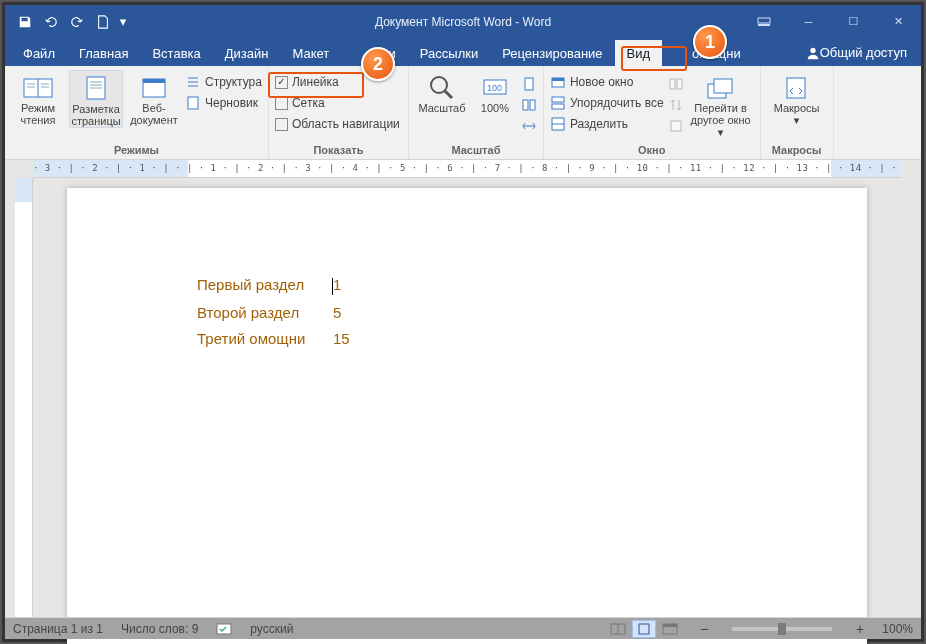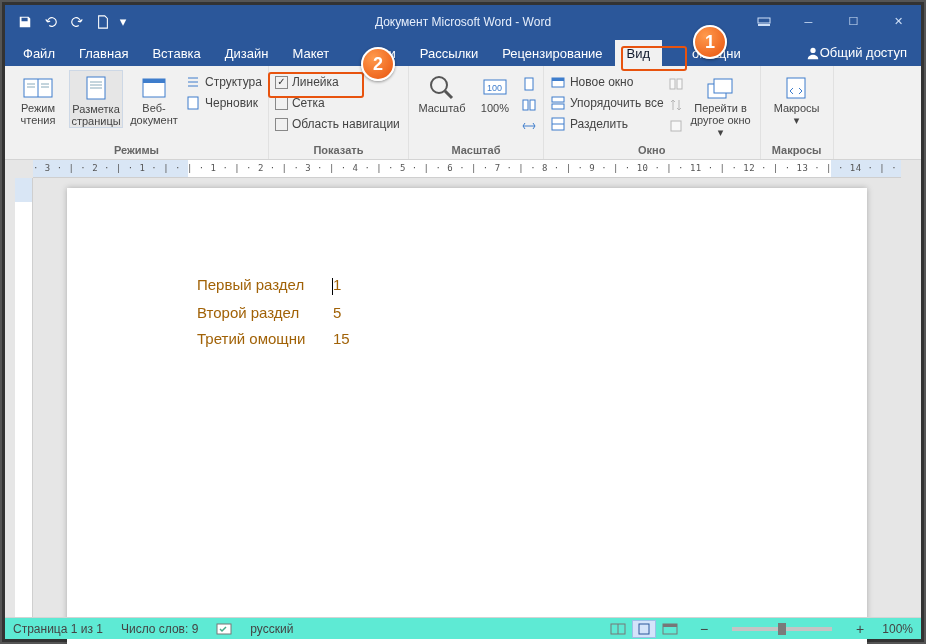--- a/index.html
+++ b/index.html
@@ -47,21 +47,21 @@
 .ruler-ticks { position:absolute; left:0; right:0; top:3px; font-family: monospace; letter-spacing: .5px; white-space: pre; color:#555; }
 .ruler-v { position:absolute; left:10px; top:18px; bottom:0; width:18px; background:#fff; border-right:1px solid #cfcfcf;}
 .ruler-v .margin { position: absolute; left:0; right:0; background:#d9e6f5; }
 .page { position:absolute; left:62px; top:28px; width:800px; height:560px; background:#fff; box-shadow: 0 0 6px rgba(0,0,0,.25); }
 .content { position:absolute; left:120px; top:88px; font-size:15px; color:#a16207;margin-left:10px; }
 .content .line { display:flex; gap:16px; margin-bottom:9px; }
 .content .line .c1 { width:120px; }
 .cursor-mark { border-left:1px solid #000; height:17px; display:inline-block; vertical-align:middle; margin-left:-1px;}
 
 
-.status { position:absolute; left:0; right:0; bottom:0; height:22px; background:#5eead4; border-top:1px solid #d4d4d4; display:flex; align-items:center; font-size:12px; color:#444; padding:0 8px; gap:18px; }
+.status { position:absolute; left:0; right:0; bottom:0; height:22px; background:#a3a3a3; border-top:1px solid #d4d4d4; display:flex; align-items:center; font-size:12px; color:#444; padding:0 8px; gap:18px; }
 .status .spacer { flex:1; }
 .viewbtns { display:flex; gap:2px; }
 .viewbtns .vb { width:24px; height:18px; border:1px solid transparent; display:flex; align-items:center; justify-content:center; }
 .viewbtns .vb.active { background:#d4e3fa; border:1px solid #9cc0e8; }
 .zoom-slider { width:100px; height:4px; background:#c4c4c4; position:relative; margin:0 6px; }
 .zoom-slider .thumb { position:absolute; top:-4px; width:8px; height:12px; background:#7a7a7a; left:46px; }
 
 svg { display:block; }
 </style>
 </head>

